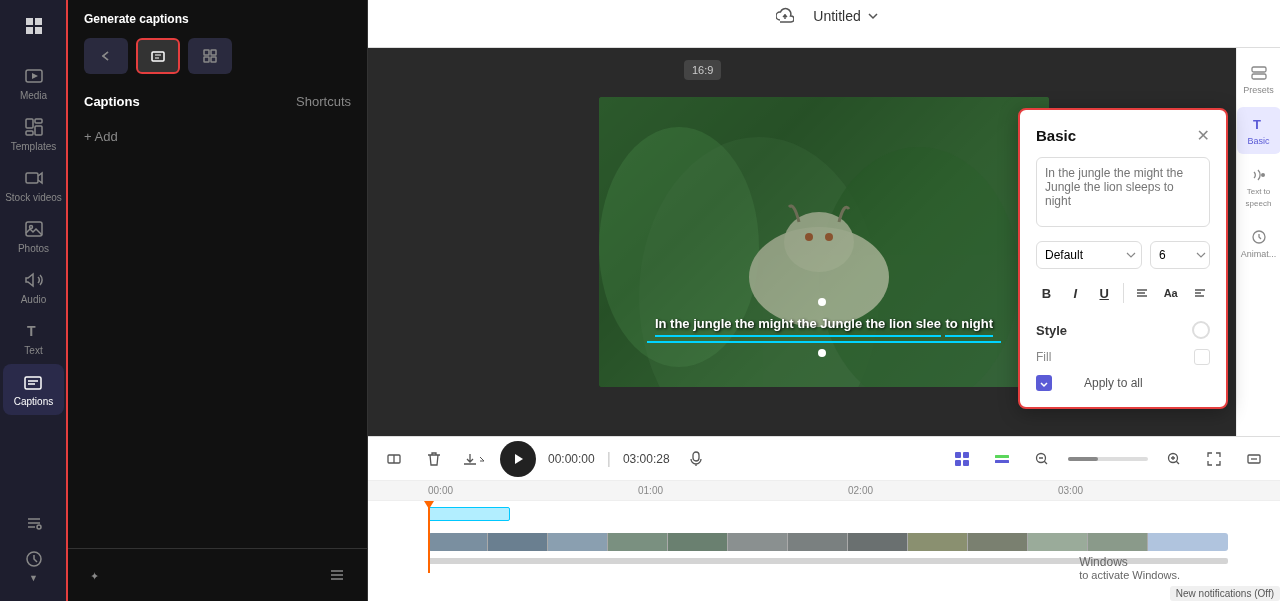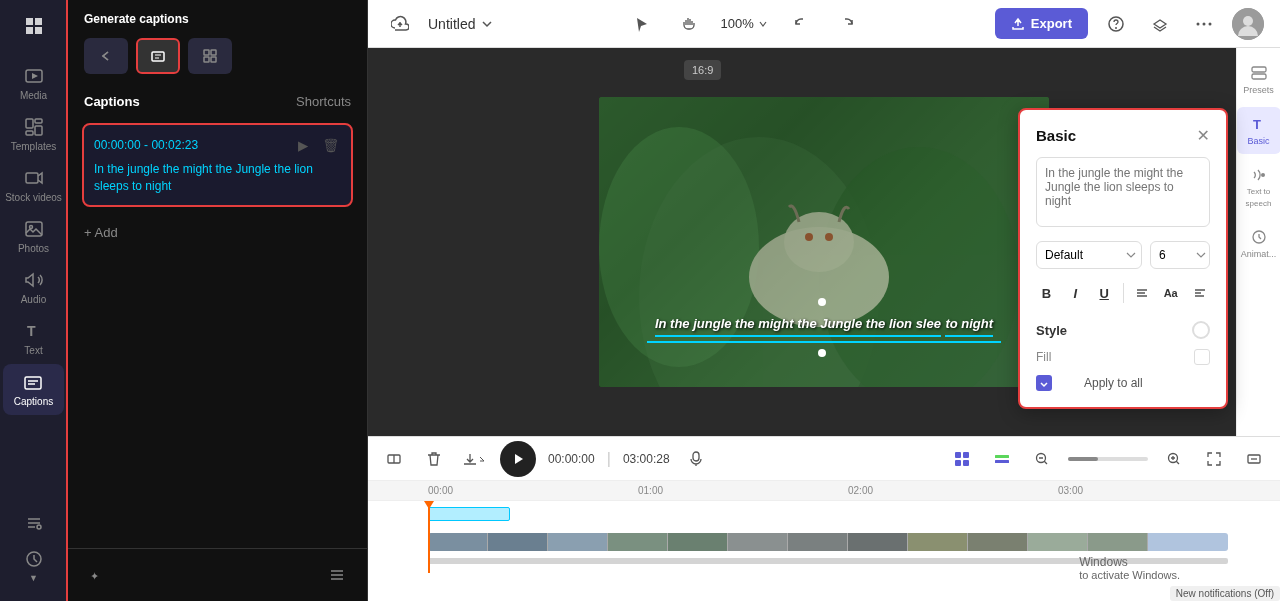--- a/index.html
+++ b/index.html
@@ -97,21 +97,21 @@
       flex-direction: column;
       background: #222;
       position: relative;
     }
 
     
     .topbar {
       height: 48px; background: #fff;
       display: flex; align-items: center;
       padding: 0 16px; gap: 16px;
-      border-bottom: 1px solid #ddd; color: #333;
+      border-bottom: 1px solid #ddd; color: #333; flex-direction: column;
     }
     .topbar-left { display: flex; align-items: center; gap: 12px; }
     .topbar-title { display: flex; align-items: center; gap: 6px; font-size: 14px; font-weight: 500; }
     .topbar-center { flex: 1; display: flex; align-items: center; justify-content: center; gap: 16px; }
     .topbar-right { display: flex; align-items: center; gap: 12px; }
     .tool-btn {
       width: 32px; height: 32px; background: none; border: none;
       cursor: pointer; display: flex; align-items: center; justify-content: center;
       border-radius: 4px; color: #555;
     }
@@ -144,21 +144,21 @@
       position: relative;
     }
     .video-caption-overlay {
       position: absolute; bottom: 30px; left: 0; right: 0;
       text-align: center;
     }
     .video-caption-text {
       color: #fff; font-size: 13px; font-weight: 600;
       text-shadow: 1px 1px 3px #000;
       border-bottom: 2px solid #00d4ff;
-      display: inline-block; padding-bottom: 4px; font-style: italic;
+      display: inline-block; padding-bottom: 4px;
     }
     .video-caption-dot {
       width: 8px; height: 8px; background: #fff;
       border-radius: 50%; display: inline-block; margin-right: 4px;
       vertical-align: middle;
     }
 
     
     .right-panel {
       position: absolute; right: 52px; top: 60px;
@@ -403,34 +403,20 @@
           <rect x="2" y="2" width="5" height="5" rx="0.5" stroke="currentColor" stroke-width="1.5"></rect>
           <rect x="9" y="2" width="5" height="5" rx="0.5" stroke="currentColor" stroke-width="1.5"></rect>
           <rect x="2" y="9" width="5" height="5" rx="0.5" stroke="currentColor" stroke-width="1.5"></rect>
           <rect x="9" y="9" width="5" height="5" rx="0.5" stroke="currentColor" stroke-width="1.5"></rect>
         </svg>
     </button>
   </div>
   <div class="captions-bar">
     <span>Captions</span>
     <span style="cursor:pointer">Shortcuts</span>
-  </div>
-  <div class="caption-item">
-    <div class="caption-time">
-      <span>
-        <span>00:00:00</span>
-        <span> - </span>
-        <span>00:02:23</span>
-      </span>
-      <div class="caption-time-actions">
-        <button class="tl-btn" style="width:20px;height:20px;">▶</button>
-        <button class="tl-btn" style="width:20px;height:20px;">🗑</button>
-      </div>
-    </div>
-    <div class="caption-text">In the jungle the might the Jungle the lion sleeps to night</div>
   </div>
   <div class="add-caption">
     <span>+ Add</span>
   </div>
   <div class="panel-footer">
     <button class="tl-btn">
       <svg width="18" height="18" viewBox="0 0 18 18" fill="none">
           <text x="1" y="14" font-size="11" fill="#888">✦</text>
         </svg>
     </button>

